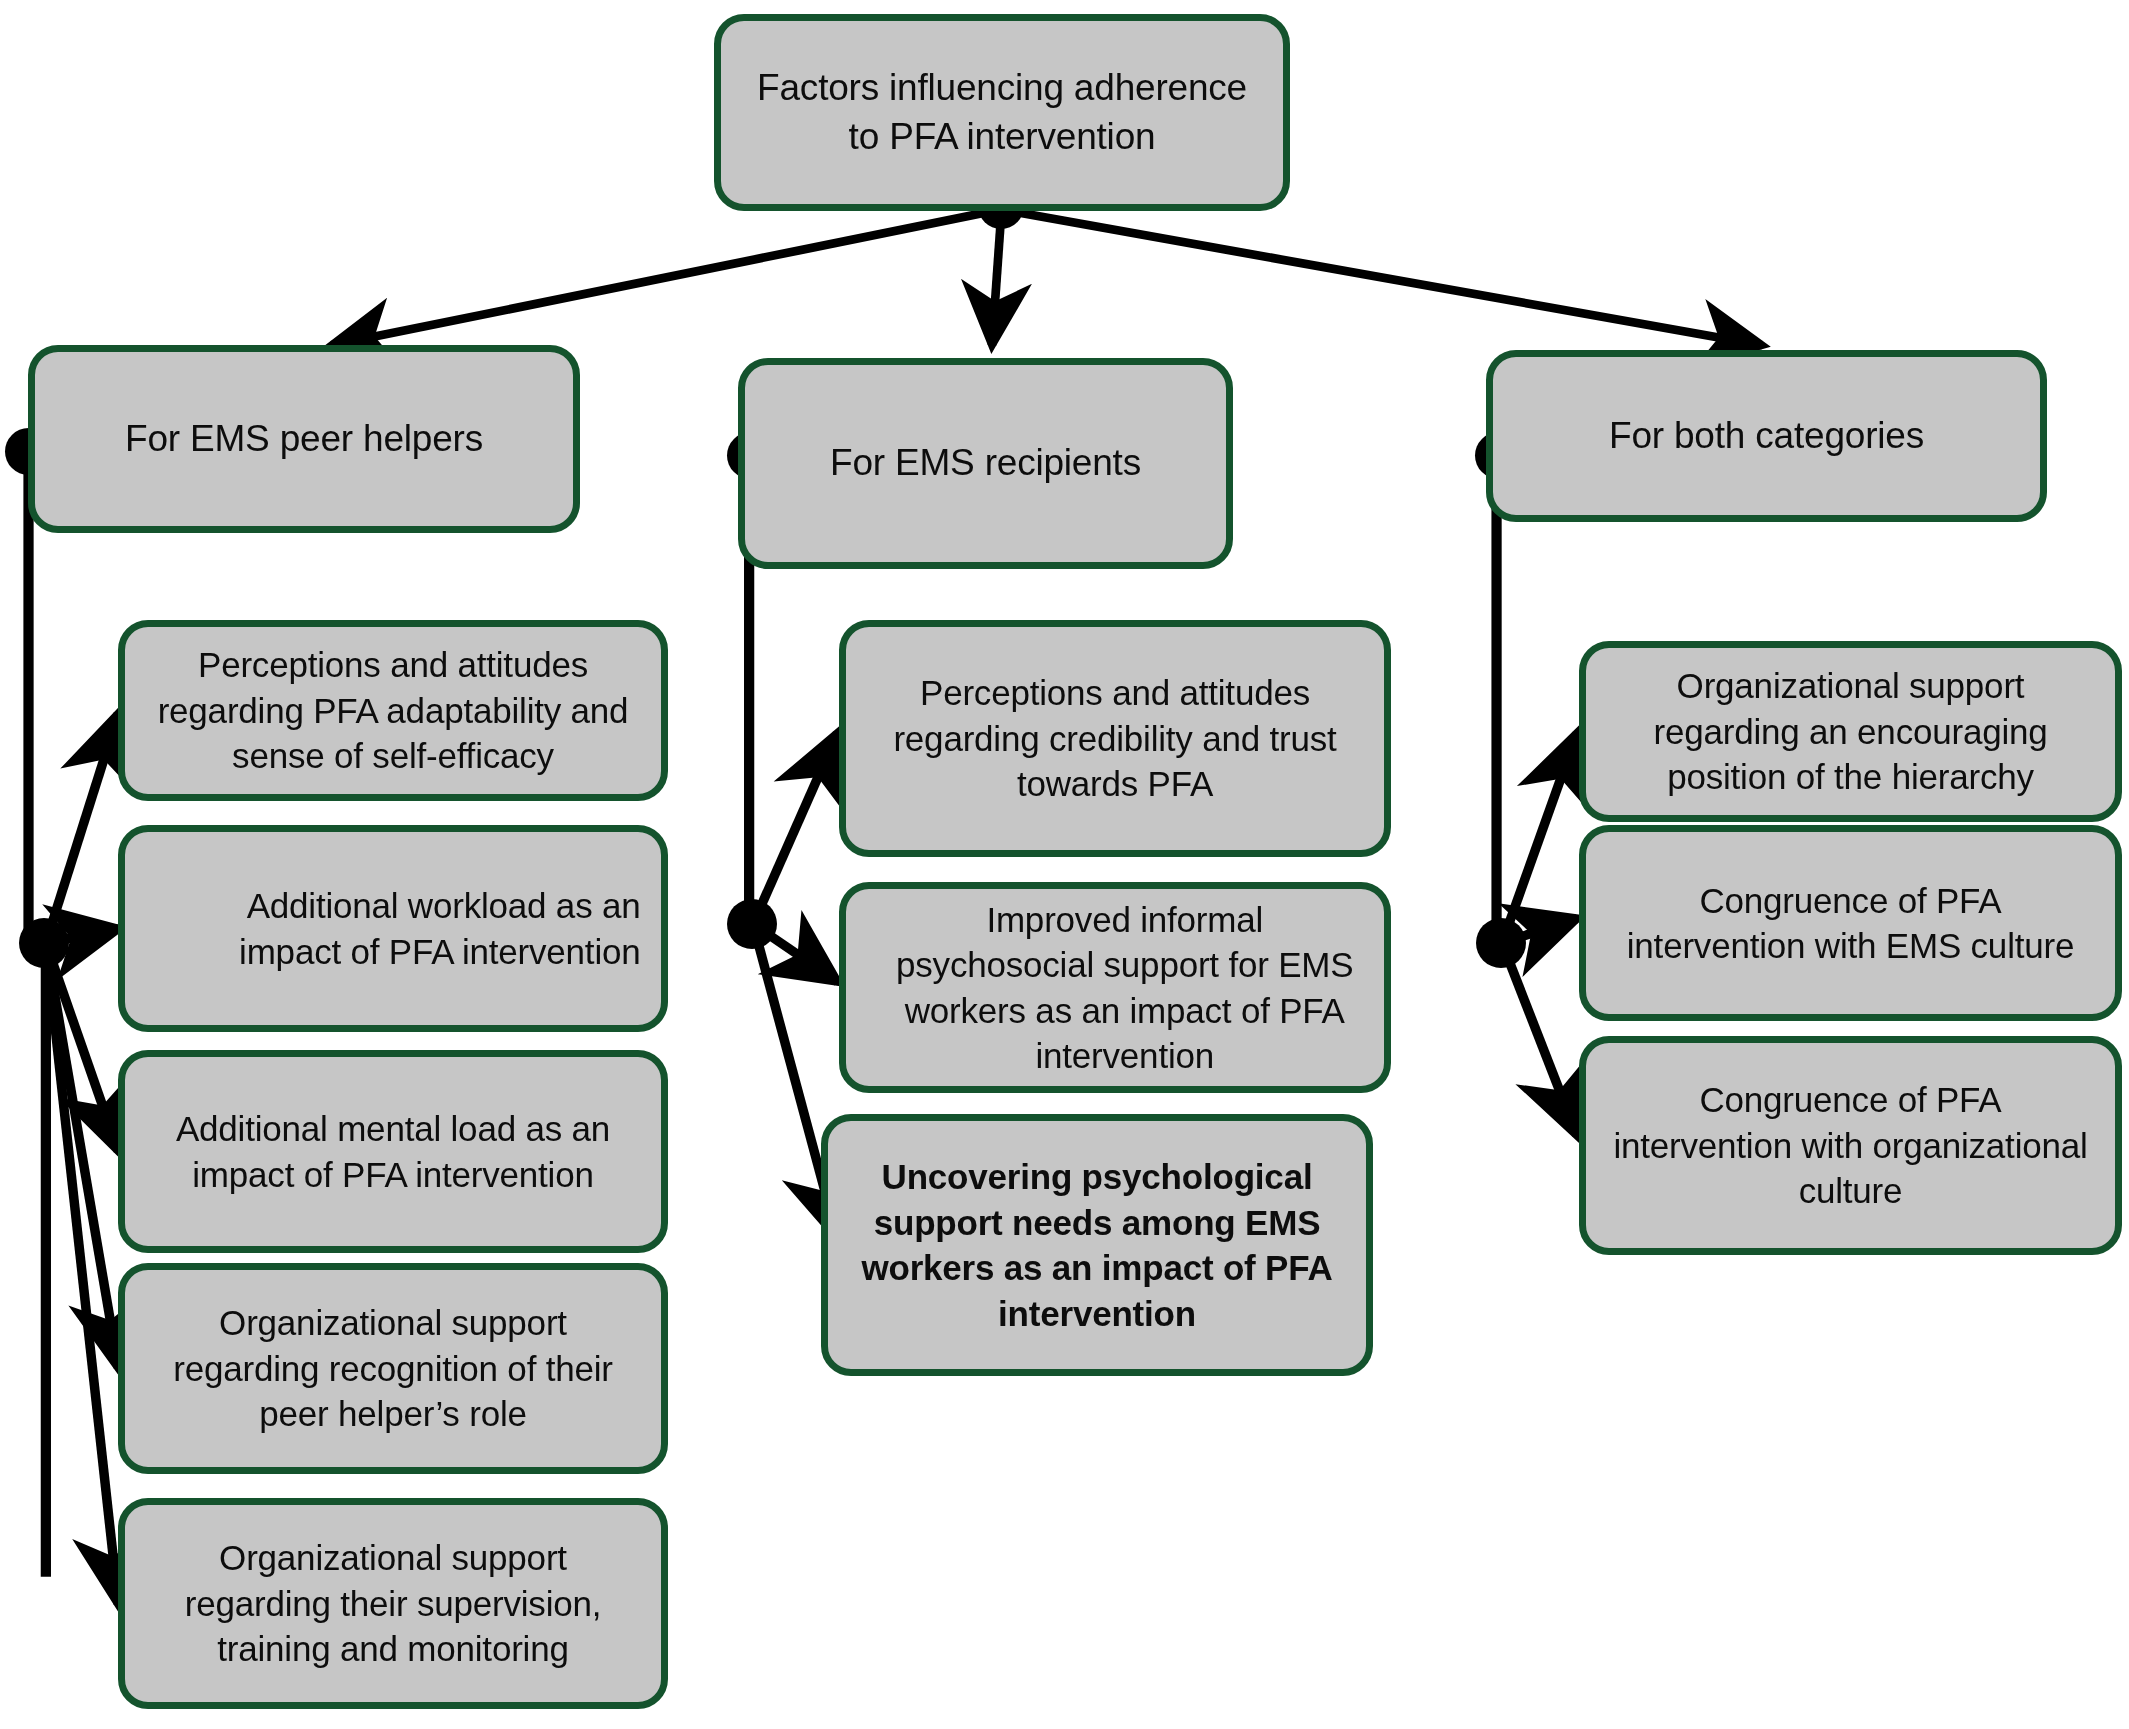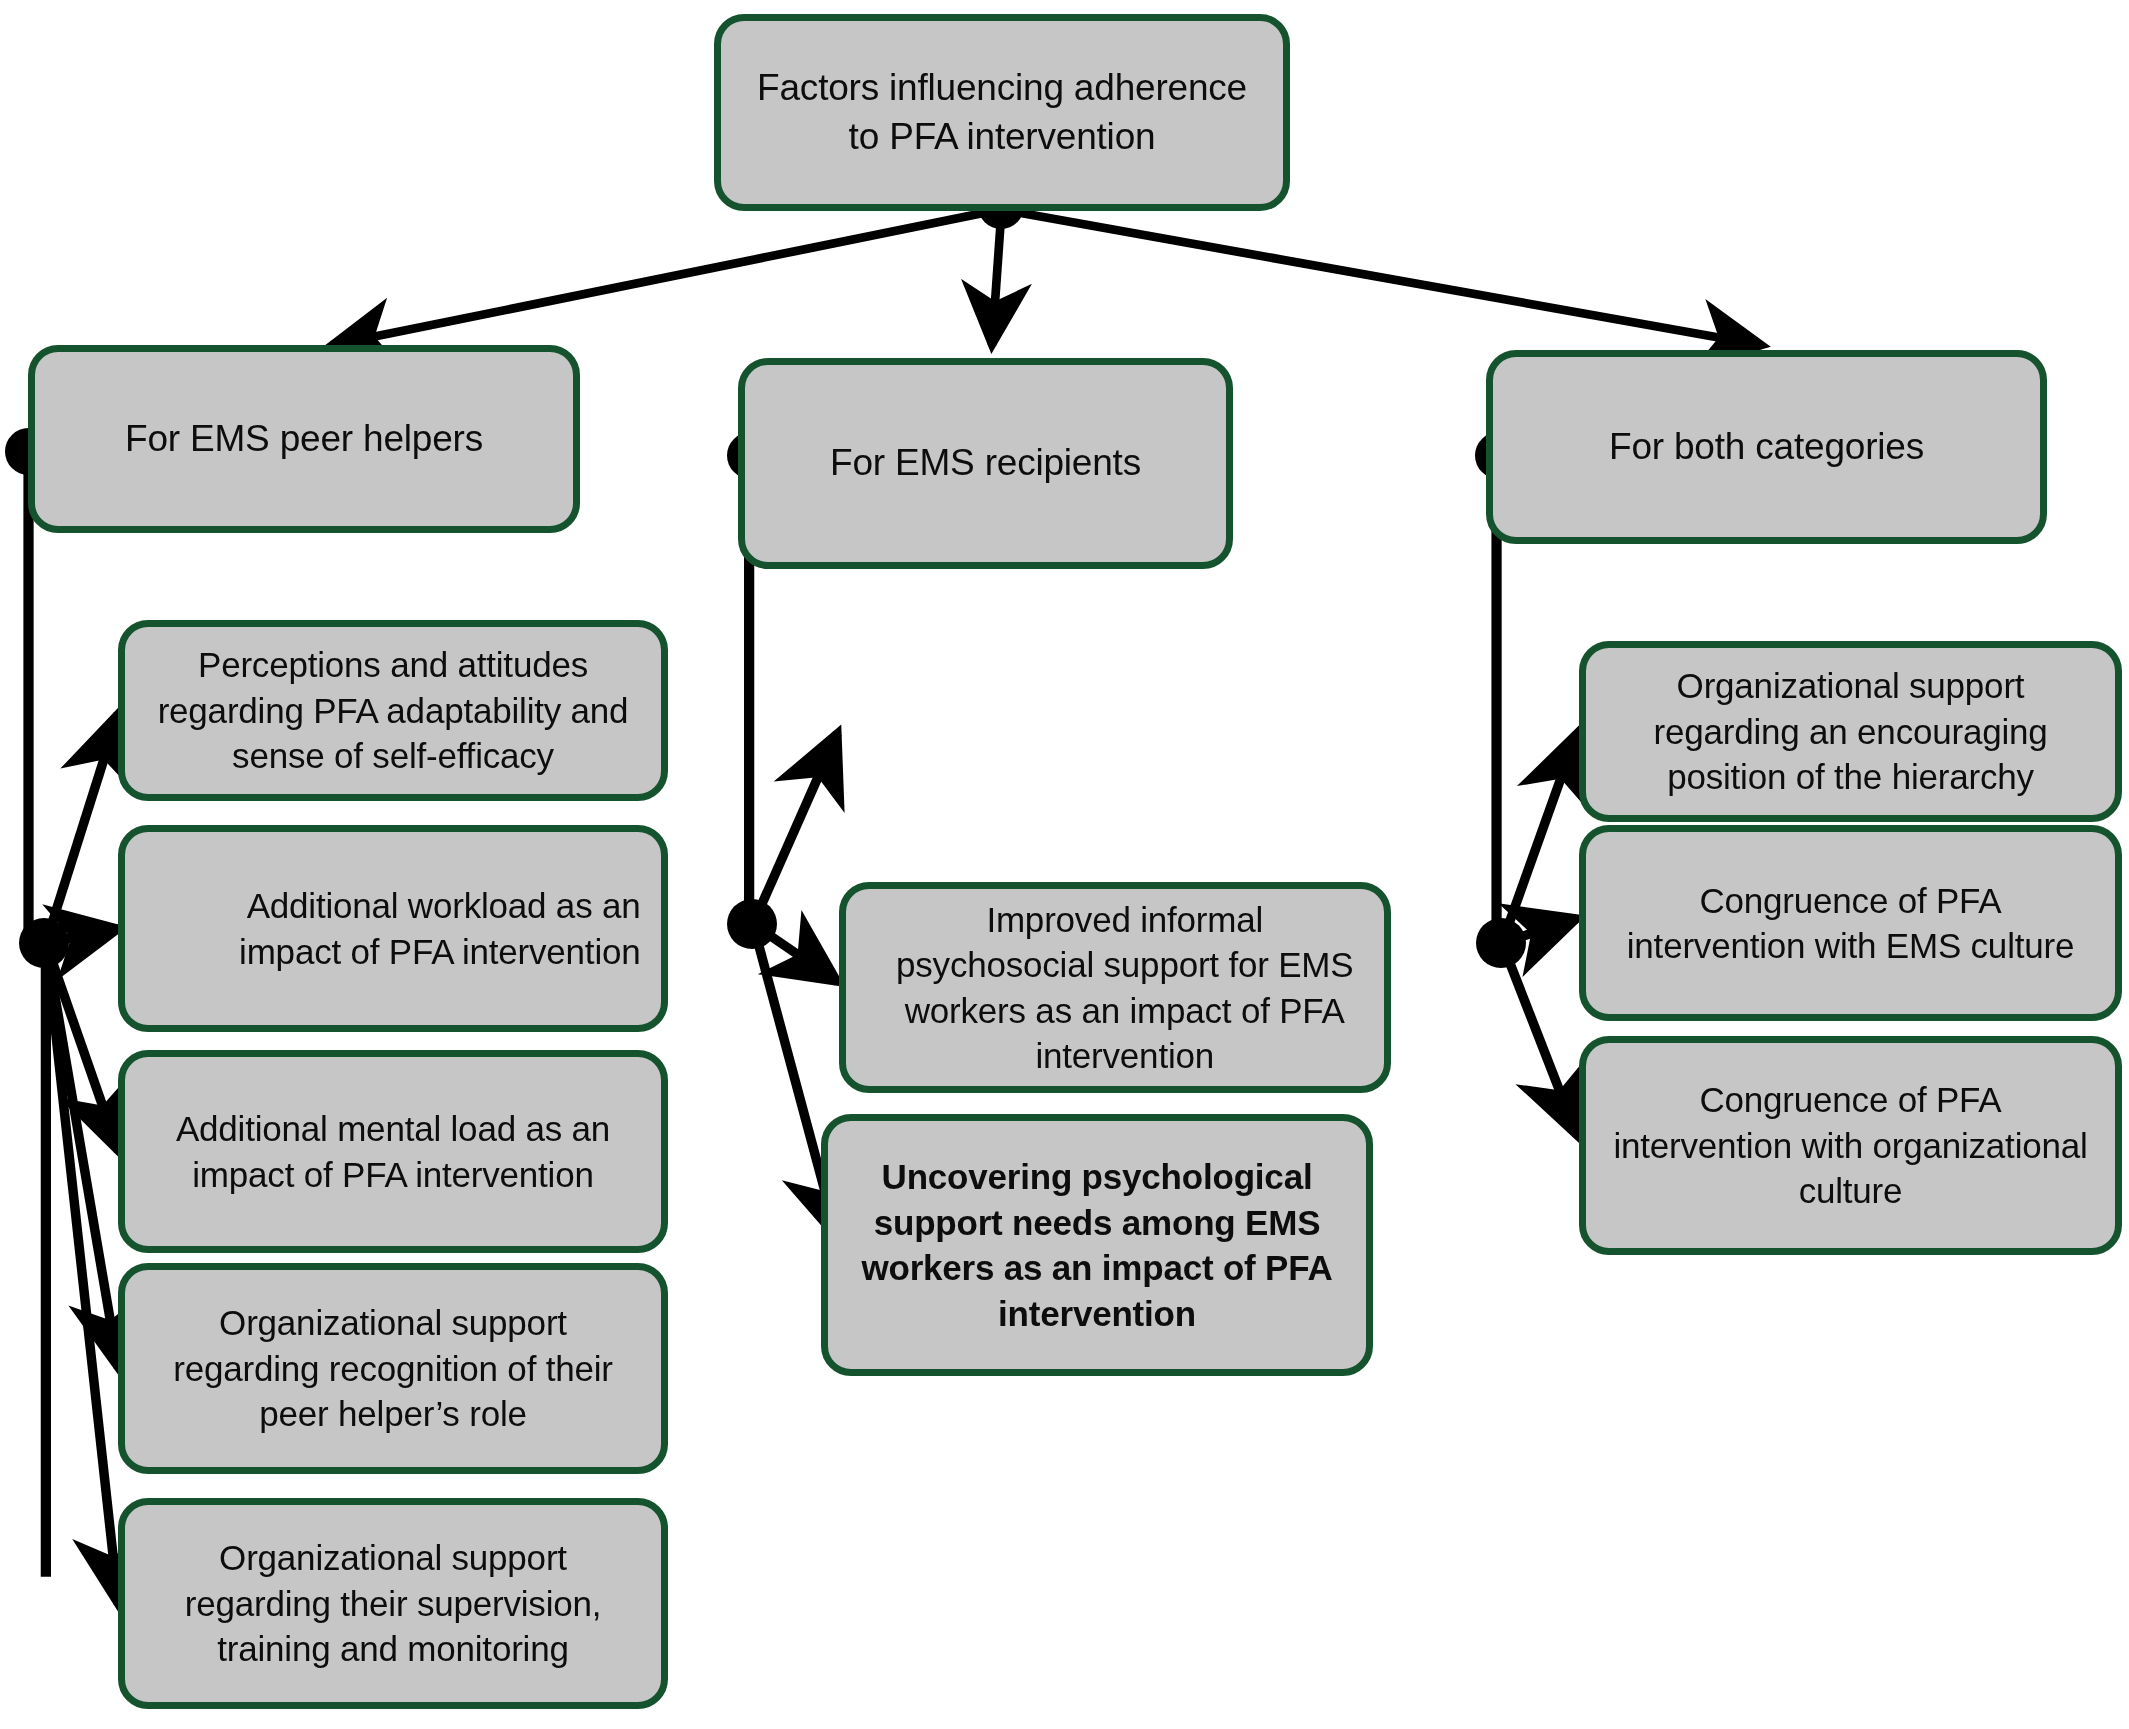--- a/index.html
+++ b/index.html
@@ -91,40 +91,43 @@
   <div class="node n-root" style="left:714px;top:14px;width:576px;height:197px;">
     <span>Factors influencing adherence to PFA intervention</span>
   </div>
 
   <div class="node n-cat" style="left:28px;top:345px;width:552px;height:188px;">
     <span>For EMS peer helpers</span>
   </div>
   <div class="node n-cat" style="left:738px;top:358px;width:495px;height:211px;text-align:center;">
     <span>For EMS recipients</span>
   </div>
-  <div class="node n-cat" style="left:1486px;top:350px;width:561px;height:194px;">
+  <div class="node n-cat" style="left:1486px;top:350px;width:561px;height:172px;">
     <span>For both categories</span>
   </div>
 
   <div class="node n-leaf" style="left:118px;top:620px;width:550px;height:181px;">
     <span>Perceptions and attitudes regarding PFA adaptability and sense of self-efficacy</span>
   </div>
   <div class="node n-leaf" style="left:118px;top:825px;width:550px;height:207px;text-align:right;">
     <span>Additional workload as an impact of PFA intervention</span>
   </div>
   <div class="node n-leaf" style="left:118px;top:1050px;width:550px;height:203px;">
     <span>Additional mental load as an impact of PFA intervention</span>
   </div>
   <div class="node n-leaf" style="left:118px;top:1263px;width:550px;height:211px;">
     <span>Organizational support regarding recognition of their peer helper’s role</span>
   </div>
   <div class="node n-leaf" style="left:118px;top:1498px;width:550px;height:211px;">
     <span>Organizational support regarding their supervision, training and monitoring</span>
   </div>
 
+  <div class="node n-leaf" style="left:839px;top:620px;width:552px;height:237px;">
+    <span>Perceptions and attitudes regarding credibility and trust towards PFA</span>
+  </div>
   <div class="node n-leaf" style="left:839px;top:882px;width:552px;height:211px;padding-left:40px;">
     <span>Improved informal psychosocial support for EMS workers as an impact of PFA intervention</span>
   </div>
   <div class="node n-leaf" style="left:821px;top:1114px;width:552px;height:262px;font-weight:bold;">
     <span>Uncovering psychological support needs among EMS workers as an impact of PFA intervention</span>
   </div>
 
   <div class="node n-leaf" style="left:1579px;top:620px;width:543px;height:181px;margin-top:21px;">
     <span>Organizational support regarding an encouraging position of the hierarchy</span>
   </div>

